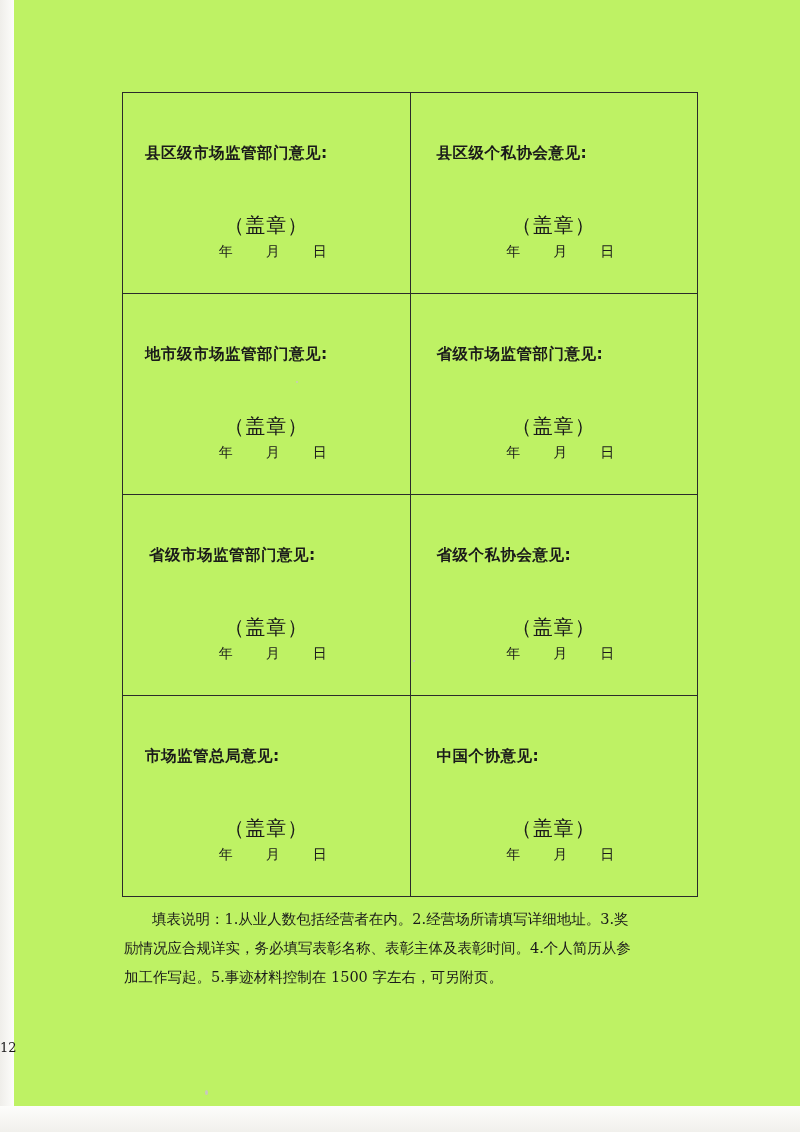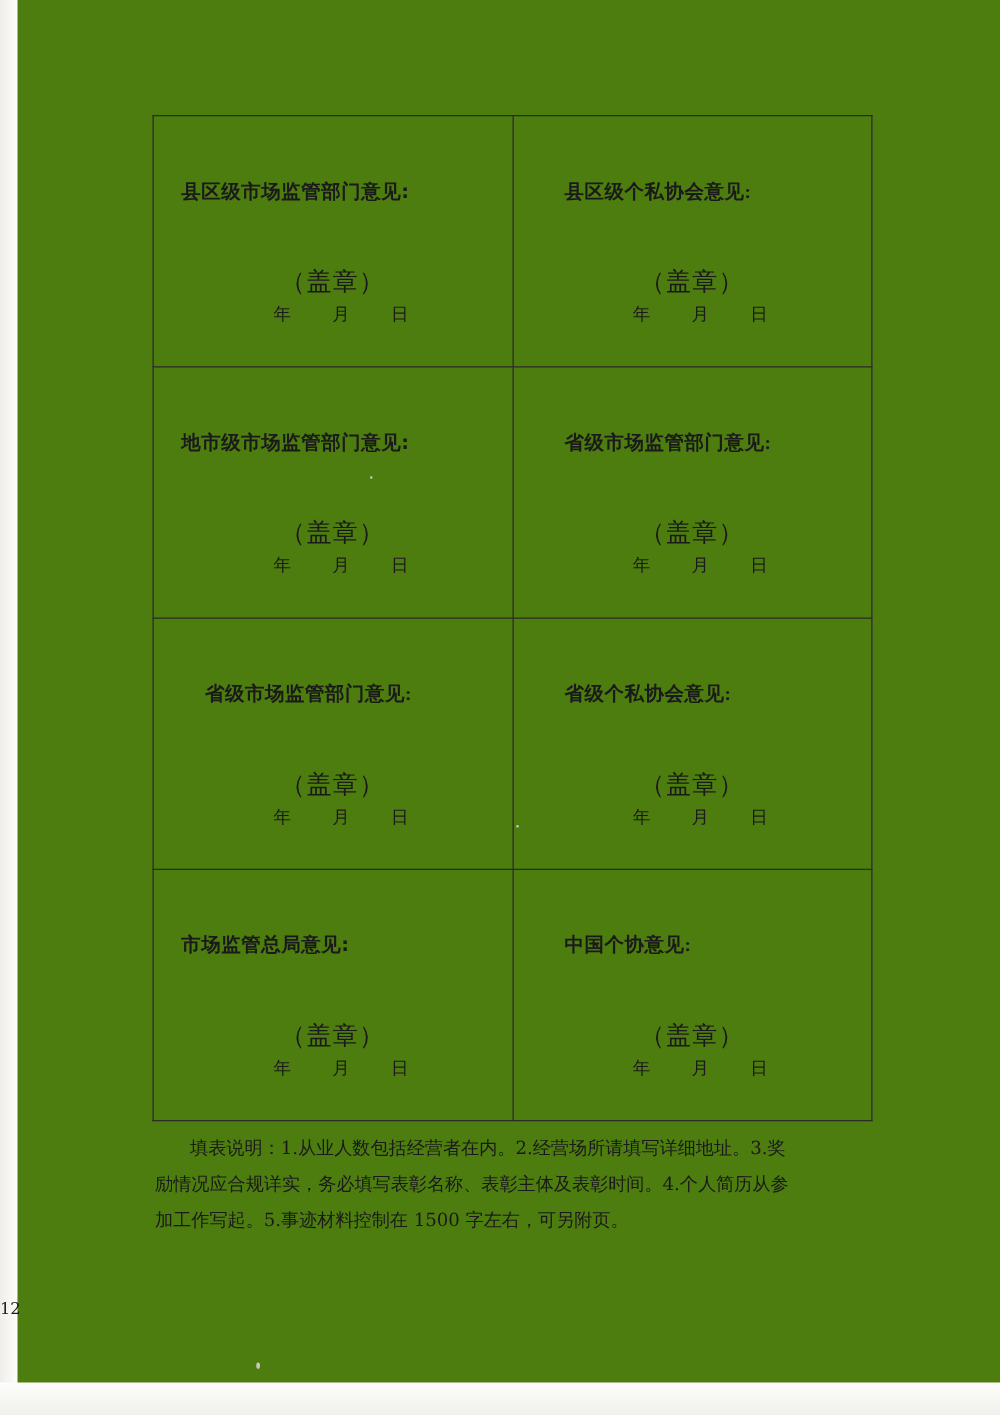--- a/index.html
+++ b/index.html
@@ -14,21 +14,21 @@
     color: #1a1a1a;
     position: relative;
     overflow: hidden;
   }
   .page {
     position: absolute;
     left: 0;
     top: 0;
     width: 800px;
     height: 1132px;
-    background: #4d7c0f;
+    background: #bef264;
   }
   
   .scan-edge-left {
     position: absolute;
     left: 0; top: 0;
     width: 14px; height: 1132px;
     background: linear-gradient(to right, #efeeea, #fdfdfb);
   }
   .scan-edge-bottom {
     position: absolute;
@@ -60,22 +60,21 @@
   }
   .cell-title {
     font-size: 15.5px;
     letter-spacing: 0.5px;
     padding-left: 22px;
     padding-top: 50px;
     font-weight: 600;
     font-family: "DejaVu Sans", "Liberation Sans", sans-serif;
   }
   .cell-title.indent-more {
-    padding-left: 41px;
-    font-family: Liberation Serif, serif;
+    padding-left: 26px;
   }
   .seal {
     text-align: center;
     font-size: 20px;
     margin-top: 48px;
     letter-spacing: 1px;
   }
   .date-line {
     text-align: center;
     font-size: 14px;

